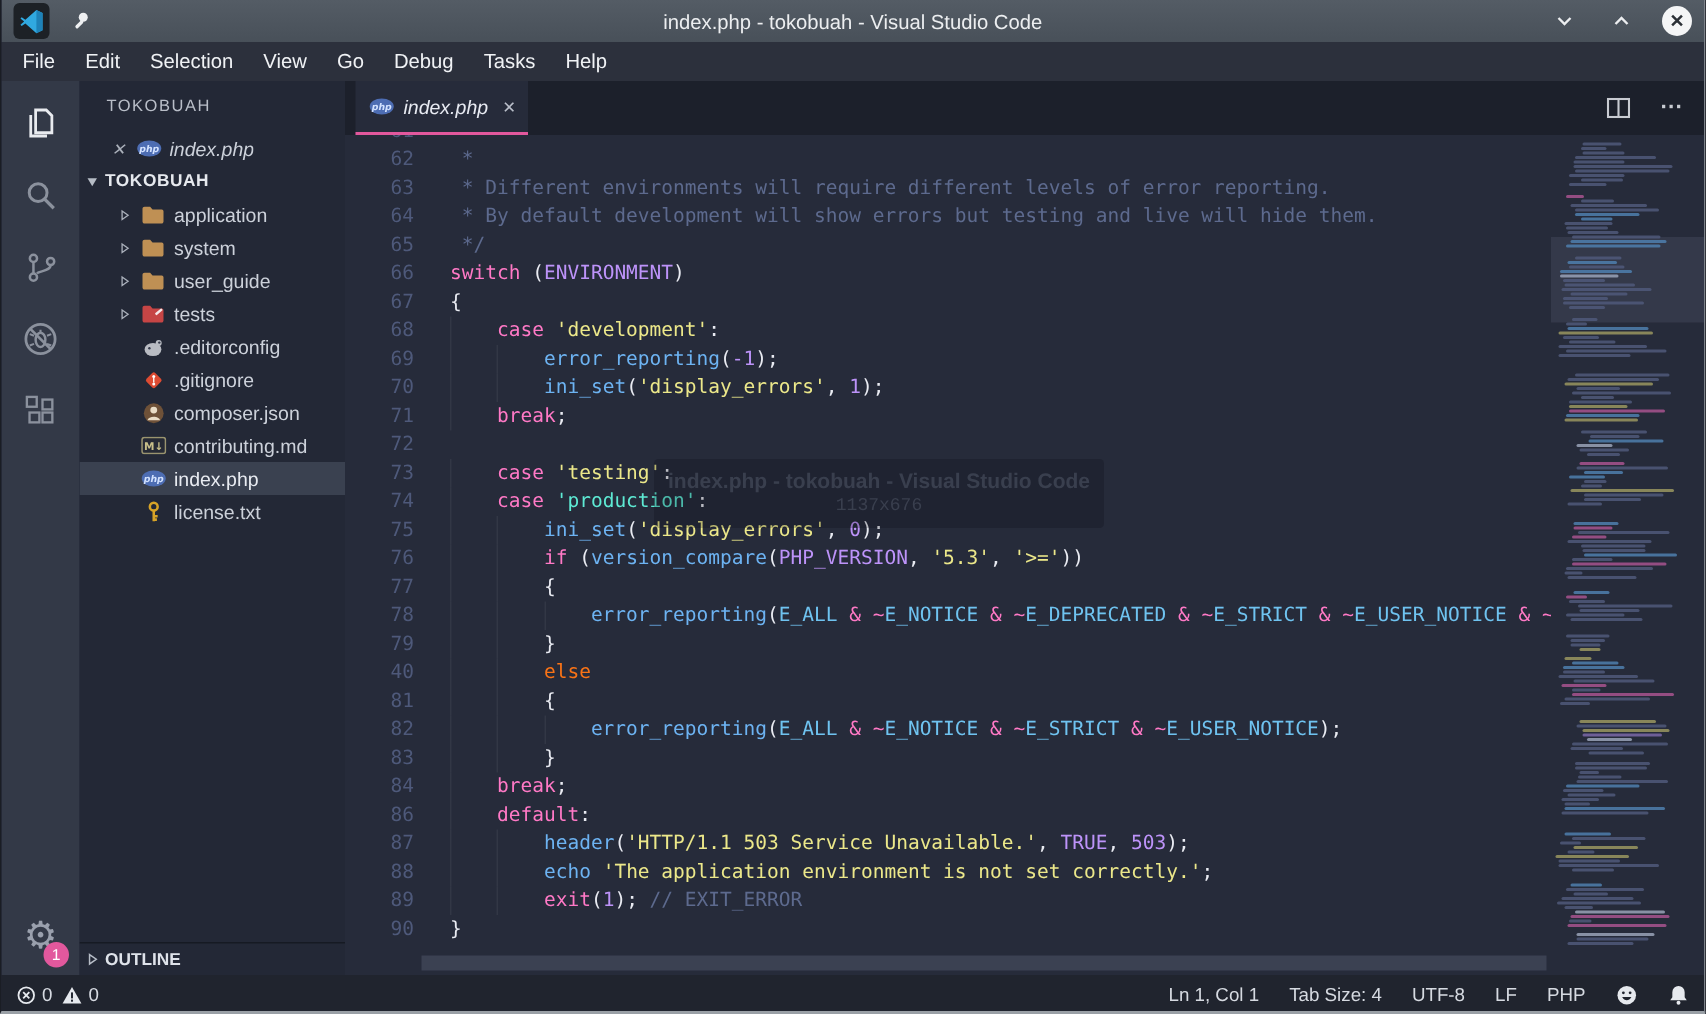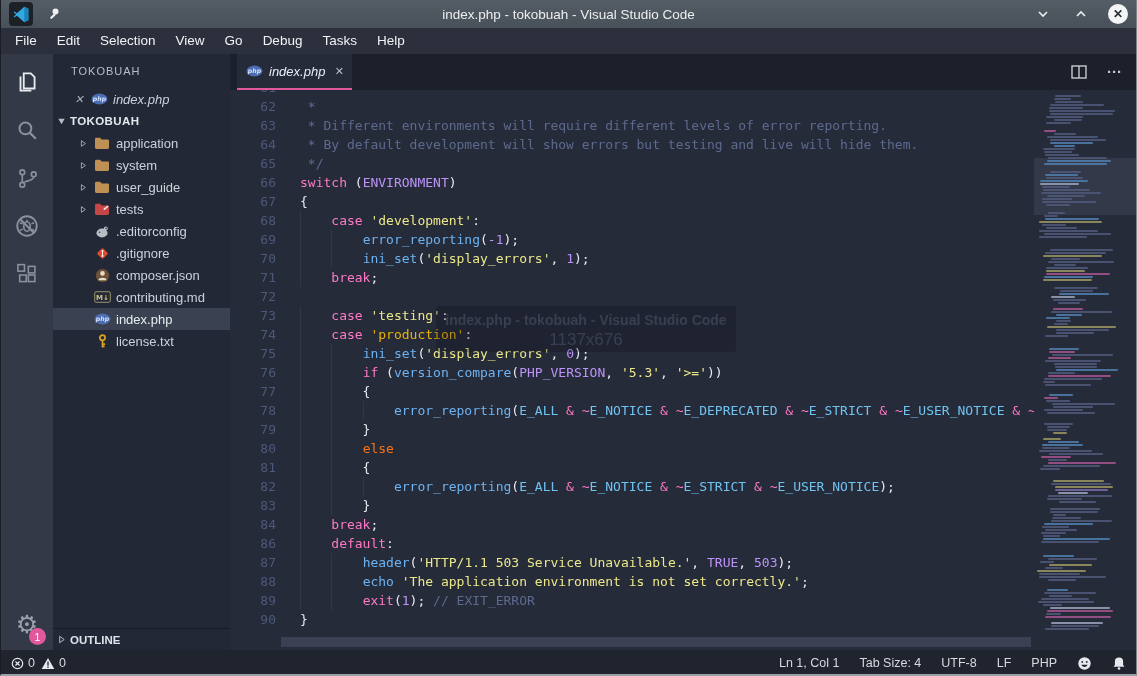--- a/index.html
+++ b/index.html
@@ -62,21 +62,21 @@
   .ln{width:46px;text-align:right;color:#4e597a;flex-shrink:0;user-select:none;}
   .code{margin-left:24px;position:relative;flex:1;}
   .guide{position:absolute;top:0;bottom:0;width:1px;background:rgba(255,255,255,.06);}
   #minimap{position:absolute;top:0;right:0;bottom:0;width:102px;background:#262b3a;cursor:pointer;}
   .mm-line{position:absolute;height:2px;border-radius:1px;opacity:.85;}
   #mm-band{position:absolute;left:0;right:0;top:68px;height:57px;background:rgba(140,152,178,.14);}
   #hscroll{position:absolute;left:51px;top:547px;width:750px;height:10px;background:#3b4152;cursor:pointer;}
   #ghost{position:absolute;left:206px;top:216px;width:300px;height:46px;background:rgba(8,10,16,.22);
     border-radius:3px;text-align:center;color:rgba(165,175,195,.20);pointer-events:none;}
   #ghost .g1{font-size:14px;font-weight:bold;margin-top:6px;}
-  #ghost .g2{font-size:17px;margin-top:2px;}
+  #ghost .g2{font-size:12px;margin-top:2px;font-family:Liberation Mono, monospace;}
   
   #statusbar{height:26px;background:#20242e;display:flex;align-items:center;padding:0 10px;
     font-size:12.5px;color:#d6dae1;}
   .sb-left{display:flex;align-items:center;gap:6px;}
   .sb-problem{display:flex;align-items:center;gap:4px;cursor:pointer;}
   .sb-right{margin-left:auto;display:flex;align-items:center;gap:20px;}
   .sb-item{cursor:pointer;}
   svg{display:block;}
 </style>
 </head>
@@ -359,27 +359,27 @@
             <div class="line"><span class="ln">64</span><span class="code"><span style="color: rgb(93, 106, 142);"> * By default development will show errors but testing and live will hide them.</span></span></div>
             <div class="line"><span class="ln">65</span><span class="code"><span style="color: rgb(93, 106, 142);"> */</span></span></div>
             <div class="line"><span class="ln">66</span><span class="code"><span style="color: rgb(255, 121, 198);">switch</span><span style="color: rgb(233, 235, 242);"> (</span><span style="color: rgb(189, 147, 249);">ENVIRONMENT</span><span style="color: rgb(233, 235, 242);">)</span></span></div>
             <div class="line"><span class="ln">67</span><span class="code"><span style="color: rgb(233, 235, 242);">{</span></span></div>
             <div class="line"><span class="ln">68</span><span class="code"><span class="guide" style="left: 0ch;"></span><span style="color: rgb(233, 235, 242);">    </span><span style="color: rgb(255, 121, 198);">case</span><span style="color: rgb(233, 235, 242);"> </span><span style="color: rgb(236, 232, 138);">'development'</span><span style="color: rgb(233, 235, 242);">:</span></span></div>
             <div class="line"><span class="ln">69</span><span class="code"><span class="guide" style="left: 0ch;"></span><span class="guide" style="left: 4ch;"></span><span style="color: rgb(233, 235, 242);">        </span><span style="color: rgb(109, 179, 242);">error_reporting</span><span style="color: rgb(233, 235, 242);">(</span><span style="color: rgb(189, 147, 249);">-1</span><span style="color: rgb(233, 235, 242);">);</span></span></div>
             <div class="line"><span class="ln">70</span><span class="code"><span class="guide" style="left: 0ch;"></span><span class="guide" style="left: 4ch;"></span><span style="color: rgb(233, 235, 242);">        </span><span style="color: rgb(109, 179, 242);">ini_set</span><span style="color: rgb(233, 235, 242);">(</span><span style="color: rgb(236, 232, 138);">'display_errors'</span><span style="color: rgb(233, 235, 242);">, </span><span style="color: rgb(189, 147, 249);">1</span><span style="color: rgb(233, 235, 242);">);</span></span></div>
             <div class="line"><span class="ln">71</span><span class="code"><span class="guide" style="left: 0ch;"></span><span style="color: rgb(233, 235, 242);">    </span><span style="color: rgb(255, 121, 198);">break</span><span style="color: rgb(233, 235, 242);">;</span></span></div>
             <div class="line"><span class="ln">72</span><span class="code"></span></div>
             <div class="line"><span class="ln">73</span><span class="code"><span class="guide" style="left: 0ch;"></span><span style="color: rgb(233, 235, 242);">    </span><span style="color: rgb(255, 121, 198);">case</span><span style="color: rgb(233, 235, 242);"> </span><span style="color: rgb(236, 232, 138);">'testing'</span><span style="color: rgb(233, 235, 242);">:</span></span></div>
-            <div class="line"><span class="ln">74</span><span class="code"><span class="guide" style="left: 0ch;"></span><span style="color: rgb(233, 235, 242);">    </span><span style="color: rgb(255, 121, 198);">case</span><span style="color: rgb(233, 235, 242);"> </span><span style="color: #eab308;">'production'</span><span style="color: rgb(233, 235, 242);">:</span></span></div>
+            <div class="line"><span class="ln">74</span><span class="code"><span class="guide" style="left: 0ch;"></span><span style="color: rgb(233, 235, 242);">    </span><span style="color: rgb(255, 121, 198);">case</span><span style="color: rgb(233, 235, 242);"> </span><span style="color: #5eead4;">'production'</span><span style="color: rgb(233, 235, 242);">:</span></span></div>
             <div class="line"><span class="ln">75</span><span class="code"><span class="guide" style="left: 0ch;"></span><span class="guide" style="left: 4ch;"></span><span style="color: rgb(233, 235, 242);">        </span><span style="color: rgb(109, 179, 242);">ini_set</span><span style="color: rgb(233, 235, 242);">(</span><span style="color: rgb(236, 232, 138);">'display_errors'</span><span style="color: rgb(233, 235, 242);">, </span><span style="color: rgb(189, 147, 249);">0</span><span style="color: rgb(233, 235, 242);">);</span></span></div>
             <div class="line"><span class="ln">76</span><span class="code"><span class="guide" style="left: 0ch;"></span><span class="guide" style="left: 4ch;"></span><span style="color: rgb(233, 235, 242);">        </span><span style="color: rgb(255, 121, 198);">if</span><span style="color: rgb(233, 235, 242);"> (</span><span style="color: rgb(109, 179, 242);">version_compare</span><span style="color: rgb(233, 235, 242);">(</span><span style="color: rgb(189, 147, 249);">PHP_VERSION</span><span style="color: rgb(233, 235, 242);">, </span><span style="color: rgb(236, 232, 138);">'5.3'</span><span style="color: rgb(233, 235, 242);">, </span><span style="color: rgb(236, 232, 138);">'&gt;='</span><span style="color: rgb(233, 235, 242);">))</span></span></div>
             <div class="line"><span class="ln">77</span><span class="code"><span class="guide" style="left: 0ch;"></span><span class="guide" style="left: 4ch;"></span><span style="color: rgb(233, 235, 242);">        {</span></span></div>
             <div class="line"><span class="ln">78</span><span class="code"><span class="guide" style="left: 0ch;"></span><span class="guide" style="left: 4ch;"></span><span class="guide" style="left: 8ch;"></span><span style="color: rgb(233, 235, 242);">            </span><span style="color: rgb(109, 179, 242);">error_reporting</span><span style="color: rgb(233, 235, 242);">(</span><span style="color: rgb(111, 195, 240);">E_ALL</span><span style="color: rgb(255, 121, 198);"> &amp; ~</span><span style="color: rgb(111, 195, 240);">E_NOTICE</span><span style="color: rgb(255, 121, 198);"> &amp; ~</span><span style="color: rgb(111, 195, 240);">E_DEPRECATED</span><span style="color: rgb(255, 121, 198);"> &amp; ~</span><span style="color: rgb(111, 195, 240);">E_STRICT</span><span style="color: rgb(255, 121, 198);"> &amp; ~</span><span style="color: rgb(111, 195, 240);">E_USER_NOTICE</span><span style="color: rgb(255, 121, 198);"> &amp; ~</span><span style="color: rgb(111, 195, 240);">E_USER_DEPRECATED</span></span></div>
             <div class="line"><span class="ln">79</span><span class="code"><span class="guide" style="left: 0ch;"></span><span class="guide" style="left: 4ch;"></span><span style="color: rgb(233, 235, 242);">        }</span></span></div>
-            <div class="line"><span class="ln">80</span><span class="code"><span class="guide" style="left: 0ch;"></span><span class="guide" style="left: 4ch;"></span><span style="color: rgb(233, 235, 242);">        </span><span style="color: #f97316;">else</span></span></div>
+            <div class="line"><span class="ln">40</span><span class="code"><span class="guide" style="left: 0ch;"></span><span class="guide" style="left: 4ch;"></span><span style="color: rgb(233, 235, 242);">        </span><span style="color: #f97316;">else</span></span></div>
             <div class="line"><span class="ln">81</span><span class="code"><span class="guide" style="left: 0ch;"></span><span class="guide" style="left: 4ch;"></span><span style="color: rgb(233, 235, 242);">        {</span></span></div>
             <div class="line"><span class="ln">82</span><span class="code"><span class="guide" style="left: 0ch;"></span><span class="guide" style="left: 4ch;"></span><span class="guide" style="left: 8ch;"></span><span style="color: rgb(233, 235, 242);">            </span><span style="color: rgb(109, 179, 242);">error_reporting</span><span style="color: rgb(233, 235, 242);">(</span><span style="color: rgb(111, 195, 240);">E_ALL</span><span style="color: rgb(255, 121, 198);"> &amp; ~</span><span style="color: rgb(111, 195, 240);">E_NOTICE</span><span style="color: rgb(255, 121, 198);"> &amp; ~</span><span style="color: rgb(111, 195, 240);">E_STRICT</span><span style="color: rgb(255, 121, 198);"> &amp; ~</span><span style="color: rgb(111, 195, 240);">E_USER_NOTICE</span><span style="color: rgb(233, 235, 242);">);</span></span></div>
             <div class="line"><span class="ln">83</span><span class="code"><span class="guide" style="left: 0ch;"></span><span class="guide" style="left: 4ch;"></span><span style="color: rgb(233, 235, 242);">        }</span></span></div>
             <div class="line"><span class="ln">84</span><span class="code"><span class="guide" style="left: 0ch;"></span><span style="color: rgb(233, 235, 242);">    </span><span style="color: rgb(255, 121, 198);">break</span><span style="color: rgb(233, 235, 242);">;</span></span></div>
             <div class="line"><span class="ln">86</span><span class="code"><span class="guide" style="left: 0ch;"></span><span style="color: rgb(233, 235, 242);">    </span><span style="color: rgb(255, 121, 198);">default</span><span style="color: rgb(233, 235, 242);">:</span></span></div>
             <div class="line"><span class="ln">87</span><span class="code"><span class="guide" style="left: 0ch;"></span><span class="guide" style="left: 4ch;"></span><span style="color: rgb(233, 235, 242);">        </span><span style="color: rgb(109, 179, 242);">header</span><span style="color: rgb(233, 235, 242);">(</span><span style="color: rgb(236, 232, 138);">'HTTP/1.1 503 Service Unavailable.'</span><span style="color: rgb(233, 235, 242);">, </span><span style="color: rgb(189, 147, 249);">TRUE</span><span style="color: rgb(233, 235, 242);">, </span><span style="color: rgb(189, 147, 249);">503</span><span style="color: rgb(233, 235, 242);">);</span></span></div>
             <div class="line"><span class="ln">88</span><span class="code"><span class="guide" style="left: 0ch;"></span><span class="guide" style="left: 4ch;"></span><span style="color: rgb(233, 235, 242);">        </span><span style="color: rgb(109, 179, 242);">echo</span><span style="color: rgb(233, 235, 242);"> </span><span style="color: rgb(236, 232, 138);">'The application environment is not set correctly.'</span><span style="color: rgb(233, 235, 242);">;</span></span></div>
             <div class="line"><span class="ln">89</span><span class="code"><span class="guide" style="left: 0ch;"></span><span class="guide" style="left: 4ch;"></span><span style="color: rgb(233, 235, 242);">        </span><span style="color: rgb(255, 121, 198);">exit</span><span style="color: rgb(233, 235, 242);">(</span><span style="color: rgb(189, 147, 249);">1</span><span style="color: rgb(233, 235, 242);">); </span><span style="color: rgb(93, 106, 142);">// EXIT_ERROR</span></span></div>
             <div class="line"><span class="ln">90</span><span class="code"><span style="color: rgb(233, 235, 242);">}</span></span></div>
           </div>

